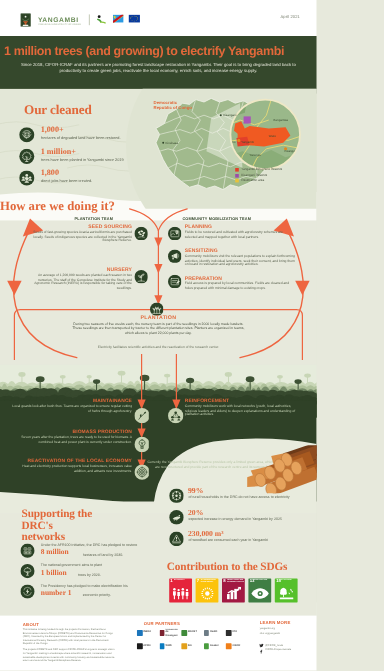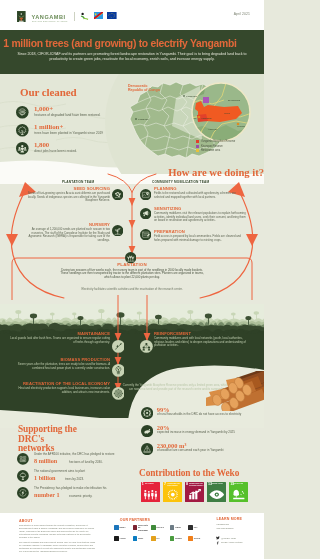--- a/index.html
+++ b/index.html
@@ -42,21 +42,21 @@
   #map-label{left:128px;top:84px;width:34px;font-size:3.6px;font-weight:bold;line-height:4.4px;color:#e2683a;}
   #map-legend{left:196px;top:140px;width:64px;}
   .lg-row{display:flex;align-items:center;margin-bottom:1.6px;}
   .lg-sw{width:3px;height:3px;display:inline-block;margin-right:2px;flex:0 0 auto;}
   .lg-row:nth-child(1) .lg-sw{background:#e2402a;}
   .lg-row:nth-child(2) .lg-sw{background:#9a4fa8;}
   .lg-row:nth-child(3) .lg-sw{background:#e8c23a;}
   .lg-lb{font-size:2.6px;color:#4a5240;}
 
   
-  #how-title{left:0;top:167px;width:264px;text-align:right;font-size:10.6px;}
+  #how-title{left:0;top:167px;width:264px;text-align:left;font-size:10.6px;}
 
   .team-tag{position:absolute;font-size:3.2px;font-weight:bold;letter-spacing:0.15px;color:#35482c;}
   #tag-left{left:62px;top:180px;}
   #tag-right{left:152px;top:180px;}
   .step{position:absolute;}
   .lcol{right:154px;width:88px;text-align:right;}
   .rcol{left:154px;width:92px;text-align:left;}
   .st-h{font-size:4.2px;font-weight:bold;color:#e2683a;letter-spacing:0.1px;}
   .st-b{font-size:2.8px;line-height:3.6px;color:#5d6452;margin-top:1px;}
   .st-ico{position:absolute;width:11.4px;height:11.4px;}
@@ -880,21 +880,21 @@
           <g fill="#dfe6d2">
             <path d="M13.4 6.8 L9.2 12.6 L11.6 12.6 L10.4 17.4 L14.8 11.4 L12.3 11.4z"></path>
           </g>
         </svg>
       </span>
     <span class="pol-t">The Presidency has pledged to make electrification his</span>
     <span class="pol-n">number 1</span>
     <span class="pol-u" style="left:52px">economic priority.</span>
   </div>
 
-  <h2 class="abs sec" id="sdg-title">Contribution to the Weko</h2>
+  <h2 class="abs sec" id="sdg-title">Contribution to the SDGs</h2>
   <div class="sdg" id="sdg1">
     <div class="sdg-n">1</div>
     <div class="sdg-t">NO POVERTY</div>
     <div class="sdg-i">
         <svg viewBox="0 0 40 28">
           <g fill="#fff">
             <g transform="translate(2,0)">
               <circle cx="4" cy="5" r="2.6"></circle>
               <path d="M1 9 h6 v9 h-1.8 v8 h-2.4 v-8 h-1.8z"></path>
             </g>

